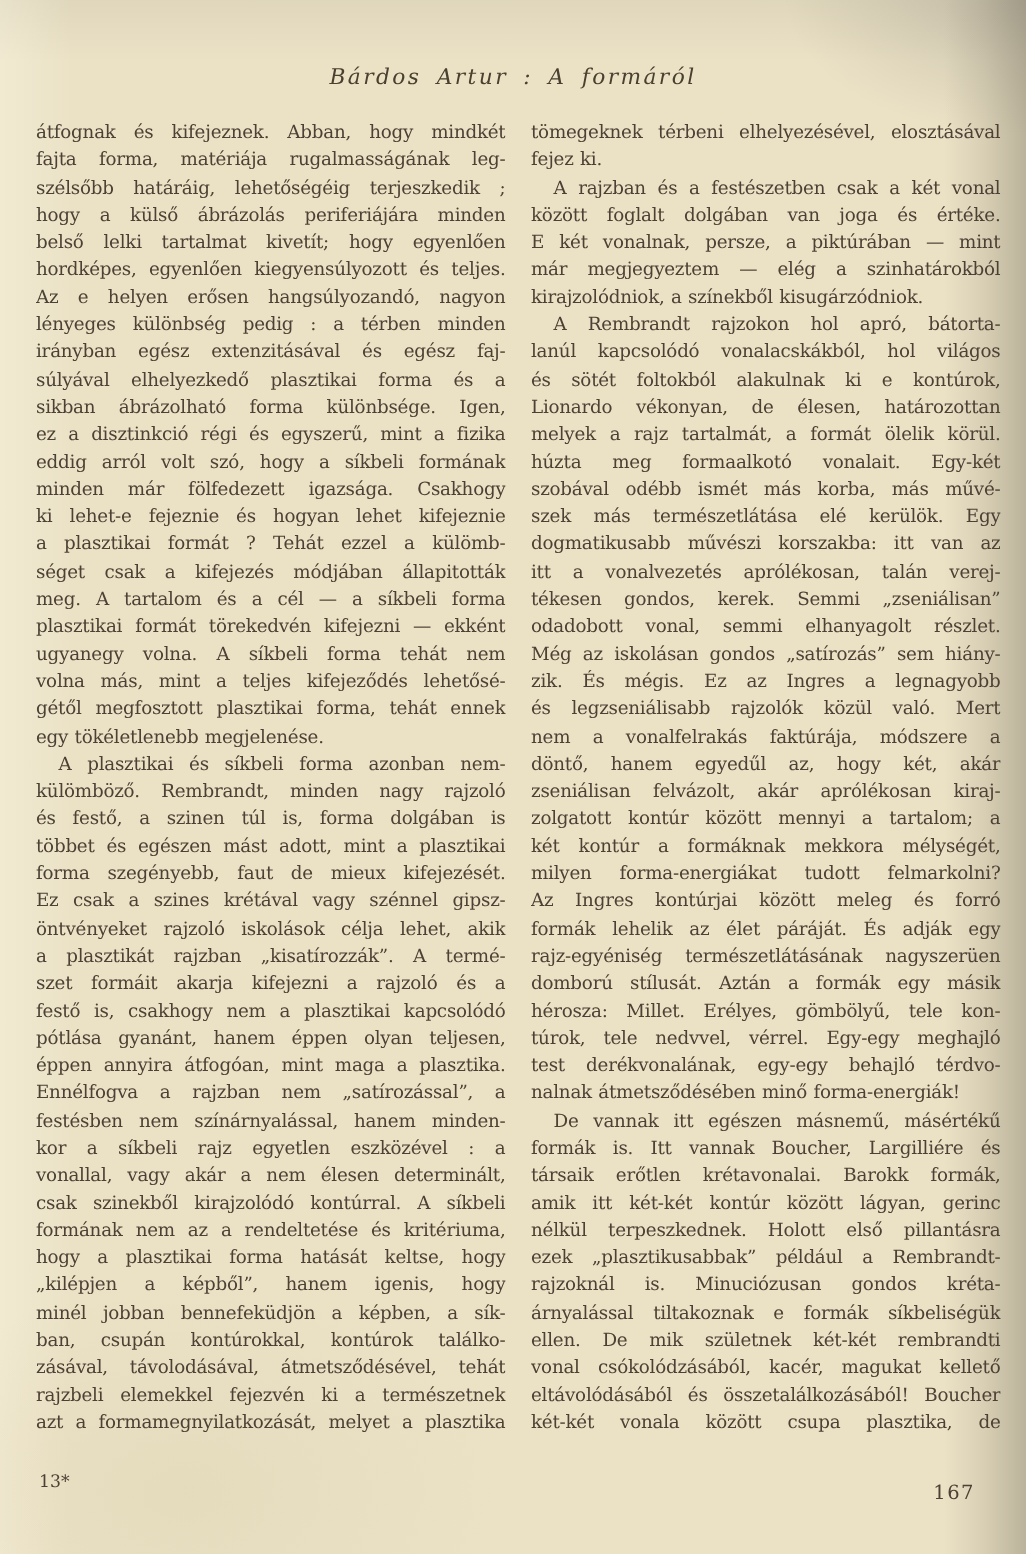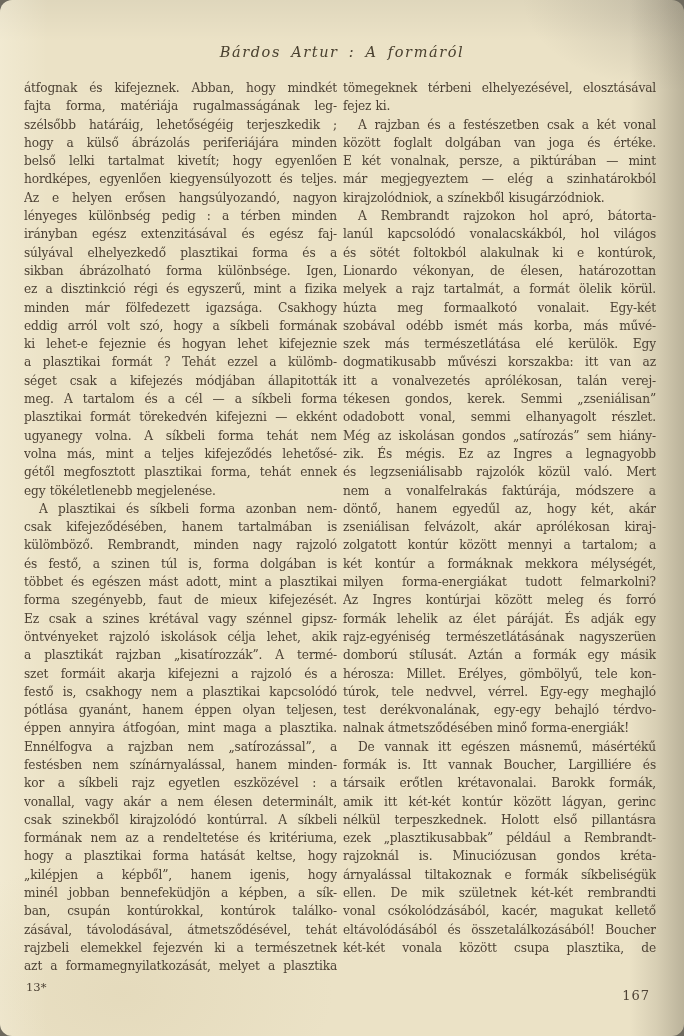--- a/index.html
+++ b/index.html
@@ -10,34 +10,33 @@
     background:
       radial-gradient(ellipse 230px 130px at 100% 0%, rgba(122,117,108,0.30), rgba(122,117,108,0) 70%),
       radial-gradient(ellipse 300px 200px at 18% 96%, rgba(210,196,160,0.25), rgba(210,196,160,0) 70%),
       linear-gradient(to right, rgba(255,251,235,0.30) 0%, rgba(255,251,235,0) 7%),
       linear-gradient(to right, rgba(0,0,0,0) 92%, rgba(112,104,85,0.16) 96%, rgba(92,86,69,0.34) 100%),
       linear-gradient(to bottom, rgba(0,0,0,0.05) 0%, rgba(0,0,0,0) 4%),
       #ebe2c6;
     font-family:"DejaVu Serif","Liberation Serif",serif;
     color:#4c4134;
     overflow:hidden;
-    border-radius:12px;
   }
   .running-head{
     position:absolute;top:44px;left:0;right:0;
     text-align:center;
     font-style:italic;
     font-size:14.5px;
     letter-spacing:1.6px;
     word-spacing:4px;
     color:#49402f;
   }
   .columns{
     position:absolute;top:79px;left:24px;
-    display:flex;gap:6px;
+    display:flex;gap:17px;
   }
   .col{width:313px;}
   .line{
     font-size:12.2px;
     line-height:18.3px;
     height:18.3px;
     text-align:justify;
     text-align-last:justify;
     overflow:hidden;
     letter-spacing:-0.15px;
@@ -68,33 +67,32 @@
         <div class="line">szélsőbb határáig, lehetőségéig terjeszkedik ;</div>
         <div class="line">hogy a külső ábrázolás periferiájára minden</div>
         <div class="line">belső lelki tartalmat kivetít; hogy egyenlően</div>
         <div class="line">hordképes, egyenlően kiegyensúlyozott és teljes.</div>
         <div class="line">Az e helyen erősen hangsúlyozandó, nagyon</div>
         <div class="line">lényeges különbség pedig : a térben minden</div>
         <div class="line">irányban egész extenzitásával és egész faj-</div>
         <div class="line">súlyával elhelyezkedő plasztikai forma és a</div>
         <div class="line">sikban ábrázolható forma különbsége. Igen,</div>
         <div class="line">ez a disztinkció régi és egyszerű, mint a fizika</div>
+        <div class="line">eddig arról volt szó, hogy a síkbeli formának</div>
         <div class="line">minden már fölfedezett igazsága. Csakhogy</div>
-        <div class="line">eddig arról volt szó, hogy a síkbeli formának</div>
         <div class="line">ki lehet-e fejeznie és hogyan lehet kifejeznie</div>
         <div class="line">a plasztikai formát ? Tehát ezzel a külömb-</div>
         <div class="line">séget csak a kifejezés módjában állapitották</div>
         <div class="line">meg. A tartalom és a cél — a síkbeli forma</div>
         <div class="line">plasztikai formát törekedvén kifejezni — ekként</div>
         <div class="line">ugyanegy volna. A síkbeli forma tehát nem</div>
         <div class="line">volna más, mint a teljes kifejeződés lehetősé-</div>
         <div class="line">gétől megfosztott plasztikai forma, tehát ennek</div>
         <div class="line endline">egy tökéletlenebb megjelenése.</div>
         <div class="line indent">A plasztikai és síkbeli forma azonban nem-</div>
-        <div class="line">csak kifejeződésében, hanem tartalmában is</div>
         <div class="line">külömböző. Rembrandt, minden nagy rajzoló</div>
         <div class="line">és festő, a szinen túl is, forma dolgában is</div>
         <div class="line">többet és egészen mást adott, mint a plasztikai</div>
         <div class="line">forma szegényebb, faut de mieux kifejezését.</div>
         <div class="line">Ez csak a szines krétával vagy szénnel gipsz-</div>
         <div class="line">öntvényeket rajzoló iskolások célja lehet, akik</div>
         <div class="line">a plasztikát rajzban „kisatírozzák”. A termé-</div>
         <div class="line">szet formáit akarja kifejezni a rajzoló és a</div>
         <div class="line">festő is, csakhogy nem a plasztikai kapcsolódó</div>
         <div class="line">pótlása gyanánt, hanem éppen olyan teljesen,</div>

